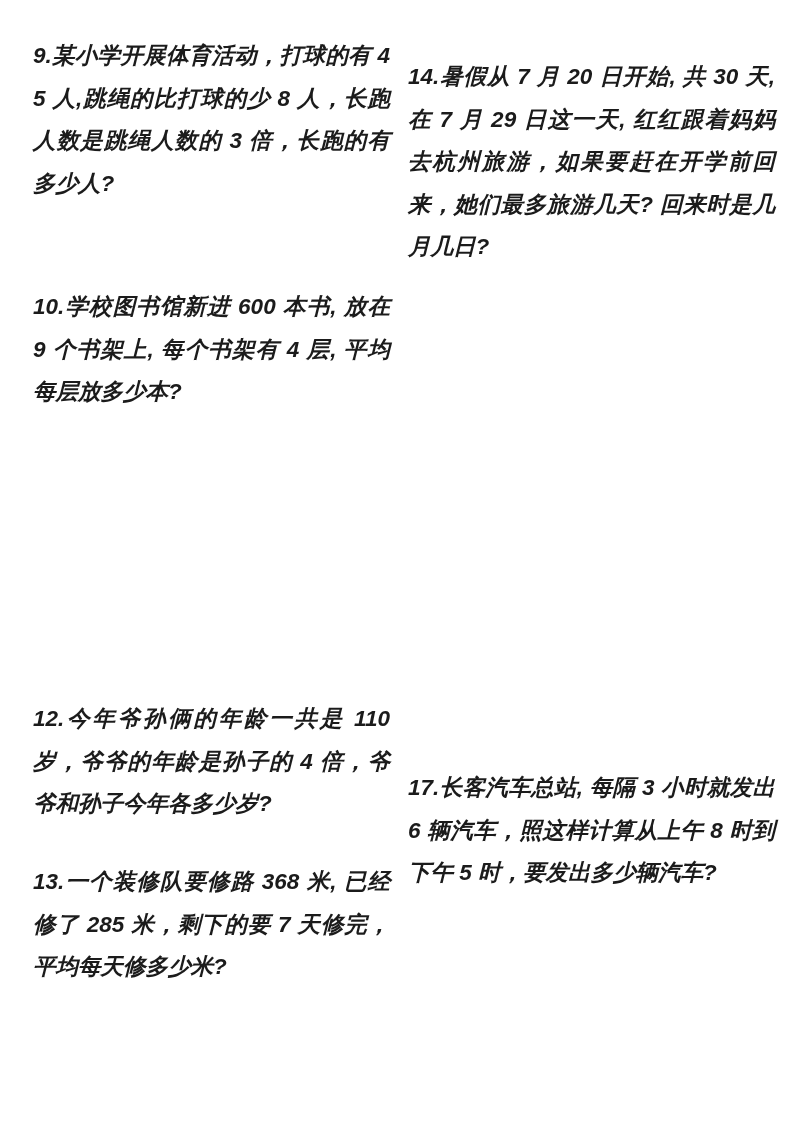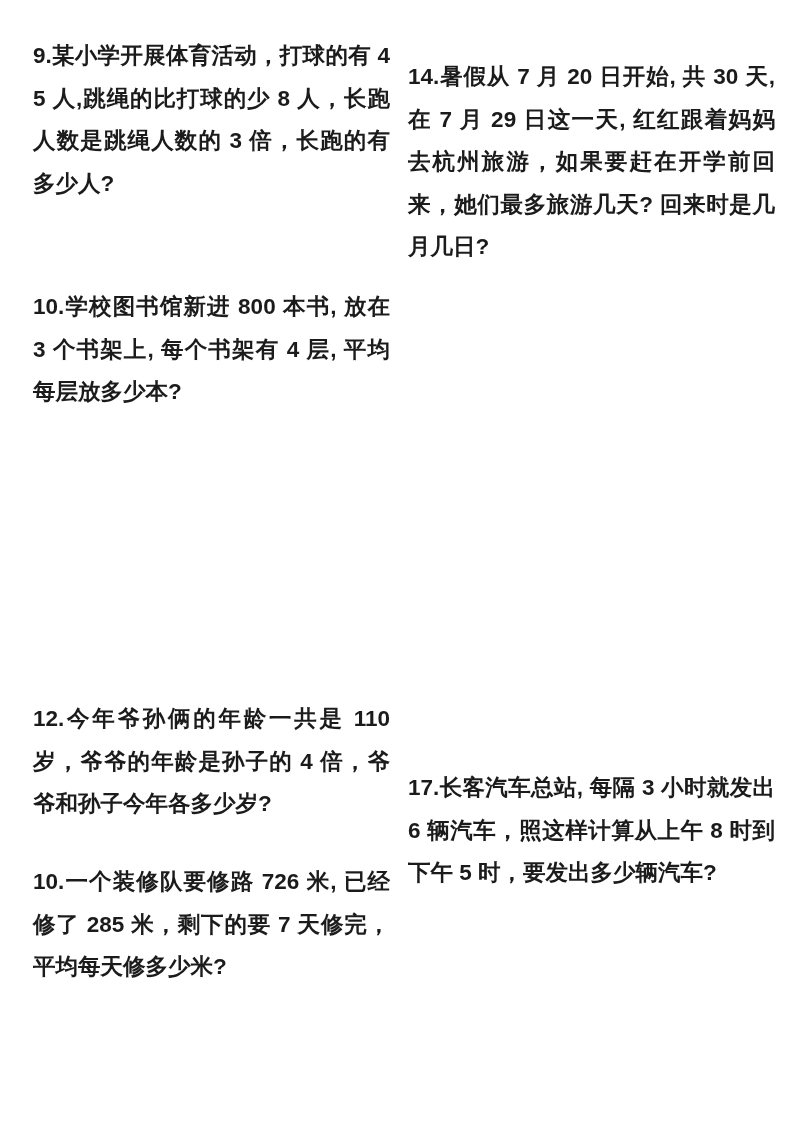--- a/index.html
+++ b/index.html
@@ -7,20 +7,21 @@
     padding: 0;
     background: #ffffff;
   }
   .page {
     position: relative;
     width: 793px;
     height: 1121px;
     background: #ffffff;
     overflow: hidden;
     font-family: "Liberation Sans", "DejaVu Sans", sans-serif;
+    font-style: italic;
   }
   .col {
     position: absolute;
     top: 0;
     height: 100%;
   }
   .col-left {
     left: 33px;
     width: 357px;
   }
@@ -55,23 +56,23 @@
   .p17 { top: 746px; }
   .p18 { top: 948px; }
 </style>
 </head>
 <body>
 
 <div class="page">
 
   <div class="col col-left">
     <p class="problem p9">9.某小学开展体育活动，打球的有 45 人,跳绳的比打球的少 8 人，长跑人数是跳绳人数的 3 倍，长跑的有多少人?</p>
-    <p class="problem p10">10.学校图书馆新进 800 本书, 放在 3 个书架上, 每个书架有 4 层, 平均每层放多少本?</p>
+    <p class="problem p10">10.学校图书馆新进 600 本书, 放在 9 个书架上, 每个书架有 4 层, 平均每层放多少本?</p>
     <p class="problem p12">12.今年爷孙俩的年龄一共是 110 岁，爷爷的年龄是孙子的 4 倍，爷爷和孙子今年各多少岁?</p>
-    <p class="problem p13">10.一个装修队要修路 726 米, 已经修了 285 米，剩下的要 7 天修完，平均每天修多少米?</p>
+    <p class="problem p13">13.一个装修队要修路 368 米, 已经修了 285 米，剩下的要 7 天修完，平均每天修多少米?</p>
   </div>
 
   <div class="col col-right">
     <p class="problem p14">14.暑假从 7 月 20 日开始, 共 30 天, 在 7 月 29 日这一天, 红红跟着妈妈去杭州旅游，如果要赶在开学前回来，她们最多旅游几天? 回来时是几月几日?</p>
     <p class="problem p17">17.长客汽车总站, 每隔 3 小时就发出 6 辆汽车，照这样计算从上午 8 时到下午 5 时，要发出多少辆汽车?</p>
   </div>
 
 </div>
 
 </body></html>

